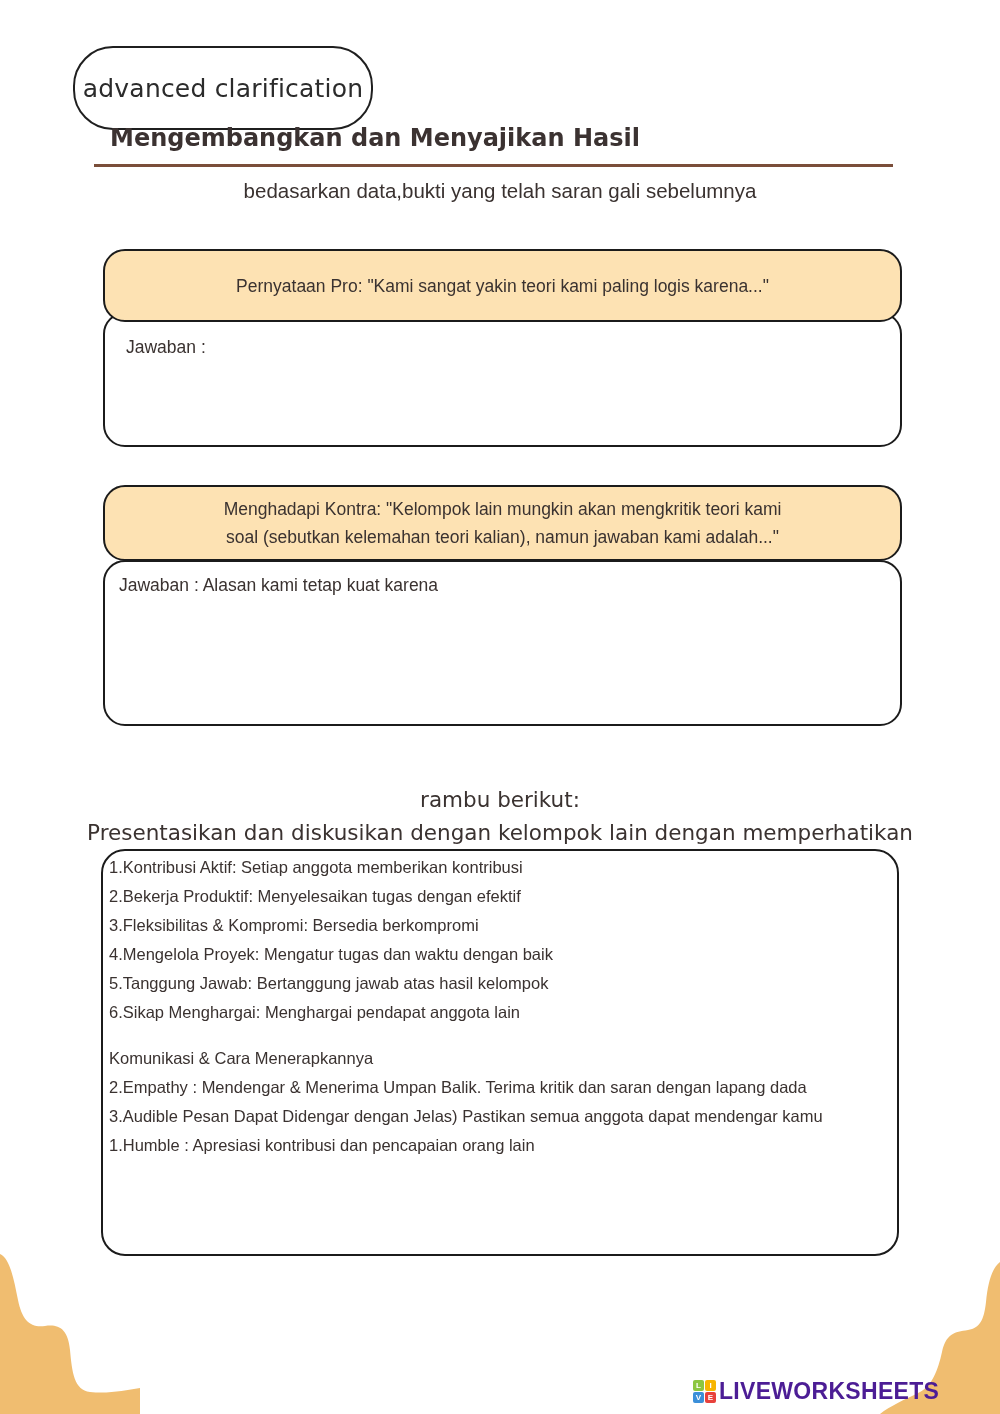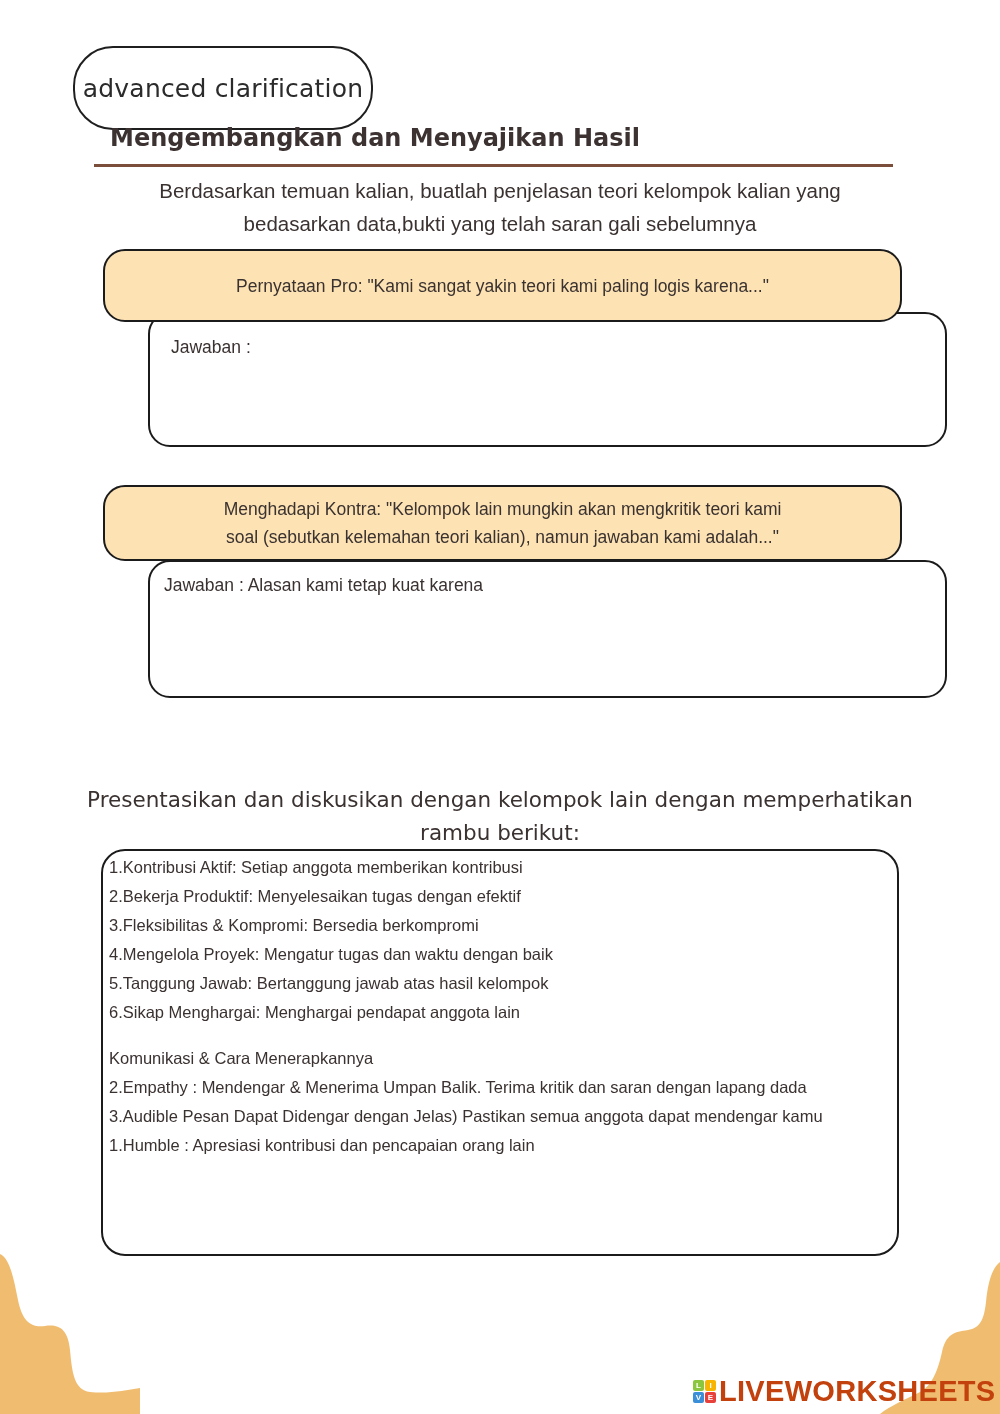--- a/index.html
+++ b/index.html
@@ -28,21 +28,21 @@
 
   .banner {
     position: absolute; left: 103px; width: 799px; background: #fde2b3;
     border: 2.5px solid #1b1b1b; border-radius: 22px; z-index: 2;
     display: flex; align-items: center; justify-content: center; text-align: center;
     font-size: 17.5px; line-height: 28px; color: #3a3230; padding: 0 60px;
   }
   .answer-box {
     position: absolute; left: 103px; width: 799px; background: #fff;
     border: 2.5px solid #1b1b1b; border-radius: 22px; z-index: 1;
-    font-size: 17.5px; color: #3a3230; margin-left: 45px;
+    font-size: 17.5px; color: #3a3230;
   }
   .answer-label { position: absolute; }
 
   .present-heading {
     position: absolute; left: 70px; top: 783px; width: 860px;
     text-align: center; font-family: "DejaVu Sans", sans-serif; font-size: 21.5px; line-height: 33px; color: #3a3230;
   }
 
   .rules-box {
     position: absolute; left: 101px; top: 849px; width: 798px; height: 407px;
@@ -60,68 +60,67 @@
   .brand {
     position: absolute; left: 693px; top: 1376px; height: 30px;
     display: flex; align-items: center; z-index: 3;
   }
   .brand-logo { display: grid; grid-template-columns: 11px 11px; grid-template-rows: 11px 11px; gap: 1px; margin-right: 3px; }
   .brand-logo span {
     display: flex; align-items: center; justify-content: center;
     font-size: 8px; font-weight: bold; color: #fff; border-radius: 2px;
   }
   .brand-text {
-    font-family: "Liberation Sans", sans-serif; font-weight: bold; font-size: 29px;
-    color: #c2410c; letter-spacing: 0.3px;
+    font-family: "Liberation Sans", sans-serif; font-weight: bold; font-size: 23px;
+    color: #4c1d95; letter-spacing: 0.3px;
   }
 </style>
 </head>
 <body>
 
 <svg class="blob" style="left:0;top:1250px;" width="140" height="164" viewBox="0 0 140 164">
   <path d="M0,4 C10,8 14,30 18,50 C22,70 30,78 45,76 C58,74 68,78 70,100 C72,122 74,140 90,142 C110,144 125,140 140,138 L140,164 L0,164 Z" fill="#f0bd70"></path>
 </svg>
 <svg class="blob" style="left:880px;top:1262px;" width="120" height="152" viewBox="0 0 120 152">
   <path d="M120,0 C112,6 108,20 106,40 C104,58 100,66 88,68 C74,70 66,72 62,90 C58,108 52,124 40,130 C24,138 10,144 0,152 L120,152 Z" fill="#f0bd70"></path>
 </svg>
 
 <div class="tag-pill">
   <span>advanced clarification</span>
 </div>
 
 <div class="page-title">Mengembangkan dan Menyajikan Hasil</div>
 <div class="title-rule"></div>
 
 <div class="intro">
-  <div>Berdasarkan temuan kalian, buatlah penjelasan teori  kelompok kalian yang</div>
   <div>bedasarkan data,bukti yang telah saran gali sebelumnya</div>
 </div>
 
 <div class="banner" style="top:249px;height:73px;">
   <div>
     <div>Pernyataan Pro: "Kami sangat yakin teori kami paling logis karena..."</div>
   </div>
 </div>
 <div class="answer-box" style="top:312px;height:135px;">
   <span class="answer-label" style="left:21px;top:23px;">Jawaban :</span>
 </div>
 
 <div class="banner" style="top:485px;height:76px;">
   <div>
     <div>Menghadapi Kontra: "Kelompok lain mungkin akan mengkritik teori kami</div>
     <div>soal (sebutkan kelemahan teori kalian), namun jawaban kami adalah..."</div>
   </div>
 </div>
-<div class="answer-box" style="top:560px;height:138px;">
+<div class="answer-box" style="top:560px;height:166px;">
   <span class="answer-label" style="left:14px;top:13px;">Jawaban : Alasan kami tetap kuat karena</span>
 </div>
 
 <div class="present-heading">
+  <div>rambu berikut:</div>
   <div>Presentasikan dan diskusikan dengan kelompok lain dengan memperhatikan</div>
-  <div>rambu berikut:</div>
 </div>
 
 <div class="rules-box"></div>
 <div class="rules-text">
   <div class="rule-line">1.Kontribusi Aktif: Setiap anggota memberikan kontribusi</div>
   <div class="rule-line">2.Bekerja Produktif: Menyelesaikan tugas dengan efektif</div>
   <div class="rule-line">3.Fleksibilitas &amp; Kompromi: Bersedia berkompromi</div>
   <div class="rule-line">4.Mengelola Proyek: Mengatur tugas dan waktu dengan baik</div>
   <div class="rule-line">5.Tanggung Jawab: Bertanggung jawab atas hasil kelompok</div>
   <div class="rule-line">6.Sikap Menghargai: Menghargai pendapat anggota lain</div>

